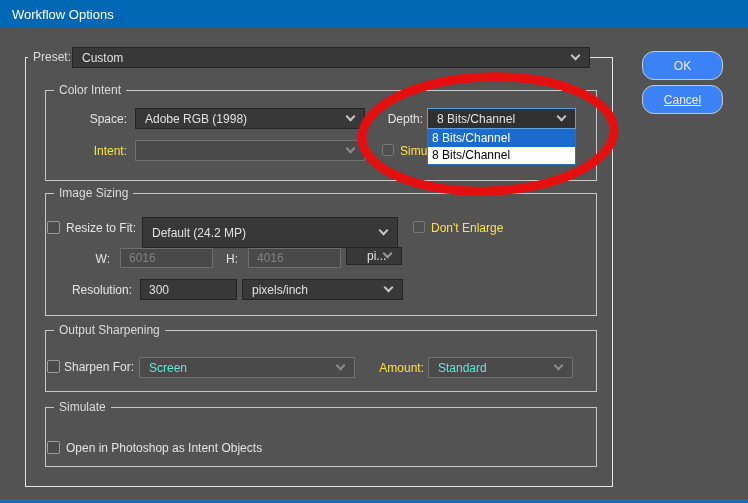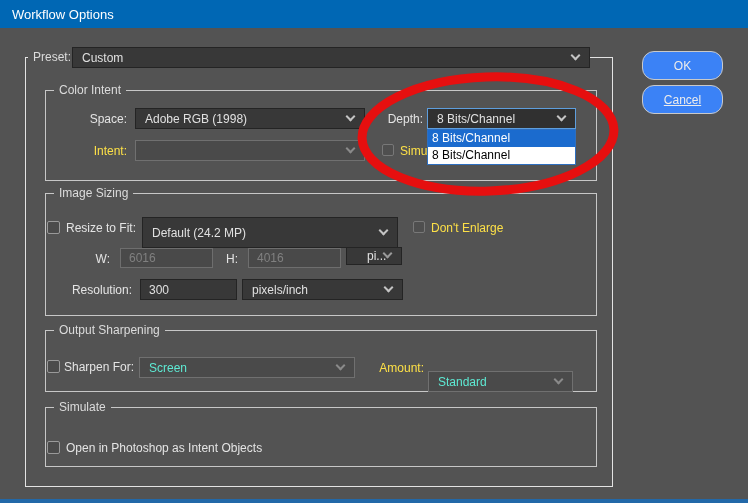--- a/index.html
+++ b/index.html
@@ -132,21 +132,21 @@
   <div class="group" style="left:45px;top:330px;width:552px;height:62px;"></div>
   <div class="legend" style="left:54px;top:323px;">Output Sharpening</div>
 
   <div class="checkbox" style="left:47px;top:360px;"></div>
   <div class="lbl" style="left:64px;top:360px;">Sharpen For:</div>
   <div class="combo dis" style="left:139px;top:357px;width:216px;height:21px;">
     <span>Screen</span>
     <span class="chev dis"></span>
   </div>
   <div class="lbl right dis" style="left:376px;top:361px;width:48px;">Amount:</div>
-  <div class="combo dis" style="left:428px;top:371px;width:145px;height:21px;">
+  <div class="combo dis" style="left:428px;top:357px;width:145px;height:21px;">
     <span>Standard</span>
     <span class="chev dis"></span>
   </div>
 
   <div class="group" style="left:45px;top:407px;width:552px;height:60px;"></div>
   <div class="legend" style="left:54px;top:400px;">Simulate</div>
 
   <div class="checkbox" style="left:47px;top:441px;"></div>
   <div class="lbl" style="left:66px;top:441px;">Open in Photoshop as Intent Objects</div>
 

